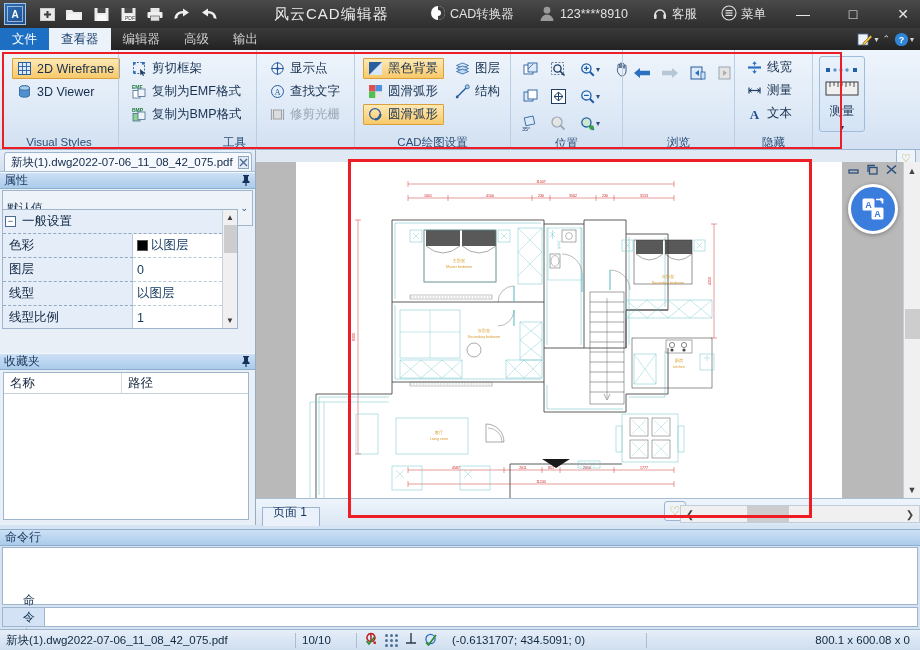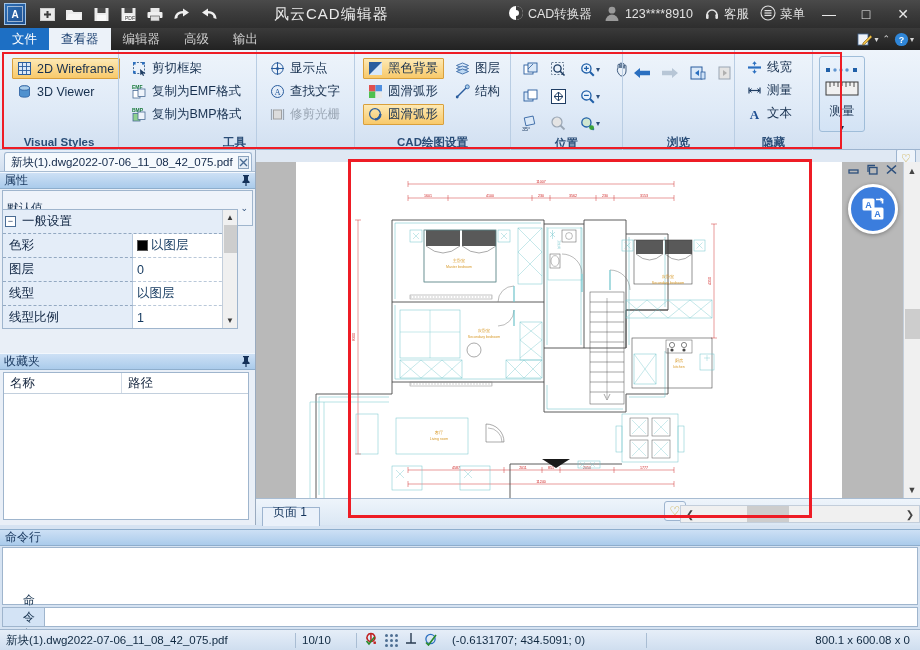--- a/index.html
+++ b/index.html
@@ -31,21 +31,21 @@
   .qat { display:flex; align-items:center; gap:1px; margin-left:8px; }
   .qat-btn {
     width:26px; height:24px; display:flex; align-items:center; justify-content:center;
     color:#e6e6e6;
   }
   .title-text {
     margin-left:52px; font-size:15px; color:#eaeaea; letter-spacing:1px;
     white-space:nowrap;
   }
   .title-right {
-    margin-left:auto; display:flex; align-items:center; gap:7px; padding-right:2px;
+    margin-left:auto; display:flex; align-items:center; gap:20px; padding-right:2px;
     white-space:nowrap;
   }
   .tr-item { display:flex; align-items:center; gap:4px; color:#e2e2e2; font-size:12.5px; padding:0 2px;}
   .wbtn {
     width:30px; height:26px; display:flex; align-items:center; justify-content:center;
     color:#e8e8e8; font-size:14px;
   }
 
   
   .tabrow {
@@ -74,21 +74,21 @@
     border:2px solid #ee1c25; pointer-events:none; z-index:40;
   }
   .rgroup {
     height:100px; padding:4px 6px 0 6px; position:relative;
     display:flex; flex-direction:column;
   }
   .rgroup + .rgroup { border-left:1px solid #b9cde3; }
   .rgroup-body { flex:1; display:flex; align-items:flex-start; }
   .rgroup-title {
     height:16px; text-align:center; color:#2a4d77; font-size:11.5px;
-    display:flex; align-items:center; justify-content:center;font-weight:bold;
+    display:flex; align-items:center; justify-content:center;
   }
   .rgroup-title.right{ justify-content:flex-end; padding-right:4px;}
   .col { display:flex; flex-direction:column; gap:2px; }
   .ritem {
     display:flex; align-items:center; gap:5px; padding:1px 5px 1px 3px;
     height:21px; color:#17304f; font-size:12.5px; white-space:nowrap;
     border:1px solid transparent; border-radius:3px;
   }
   .ritem.sel {
     background:linear-gradient(180deg,#fde9b4,#f8c96a);

